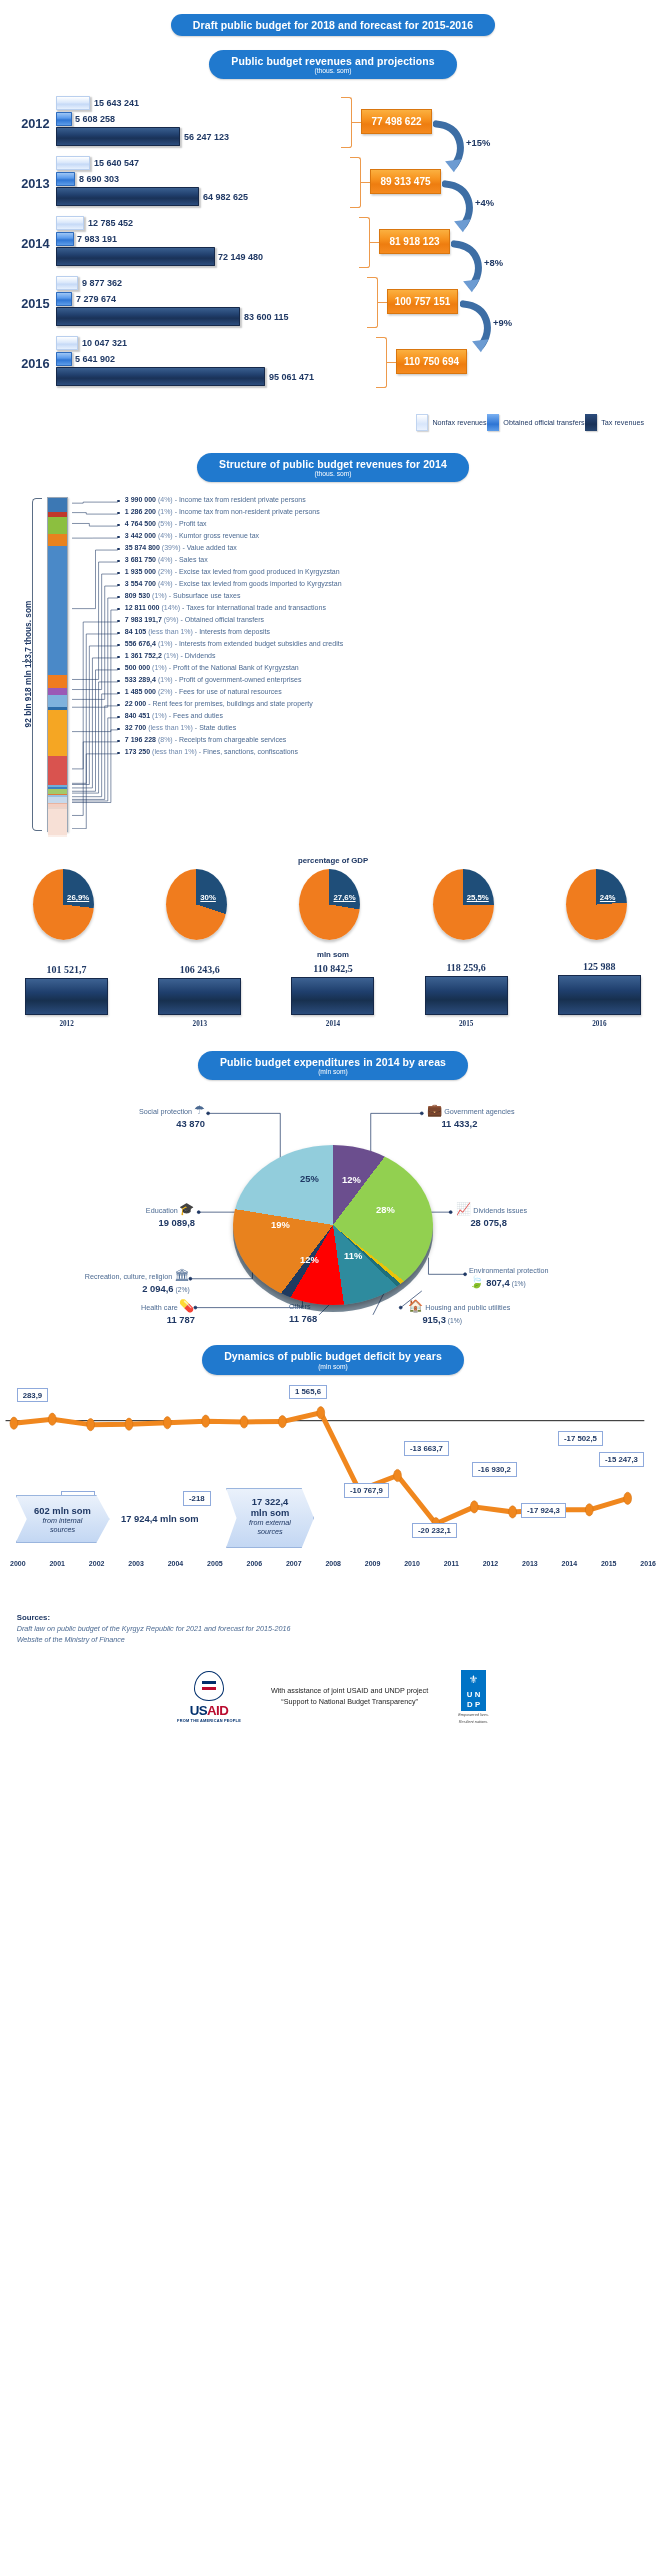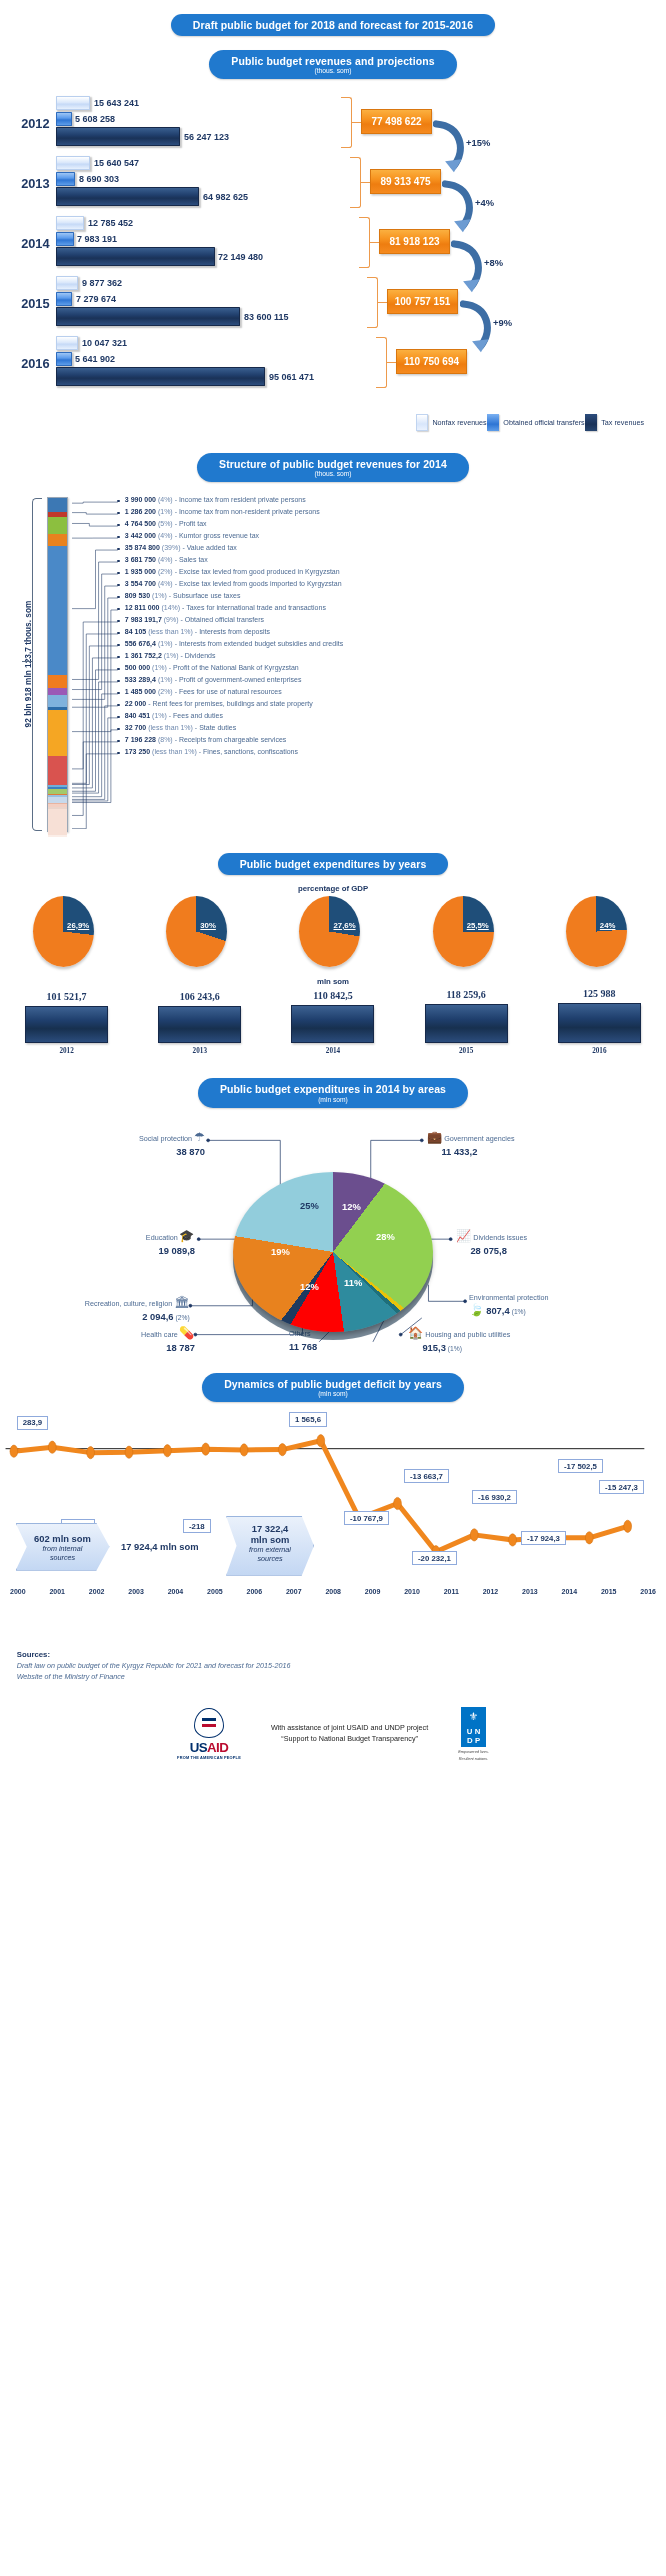--- a/index.html
+++ b/index.html
@@ -135,21 +135,21 @@
     clip-path: polygon(0 0, 86% 0, 100% 50%, 86% 100%, 0 100%, 12% 50%);
   }
   .chev .big { font-size:9.4px; font-weight:bold; display:block; }
   .chev .sm  { font-size:7.2px; display:block; font-style: italic; }
   .midtext { position:absolute; font-size:9.4px; font-weight:bold; color:#1F3864; }
   .axisyears { position:absolute; left:0; width:666px; display:flex;
                justify-content: space-between; padding: 0 10px;
                font-size: 7px; font-weight:bold; color:#1F3864; }
 
   
-  .footer { position:relative; margin-top: 16px; padding: 0 16.7px 11px 16.7px; }
+  .footer { position:relative; margin-top: 7px; padding: 0 16.7px 11px 16.7px; }
   .srchead { font-size: 7.8px; font-weight: bold; color:#1F3864; }
   .srcline { font-size: 7.2px; color:#4C6A92; font-style: italic; margin-top:2.2px;}
   .logos { display:flex; align-items:center; justify-content:center; gap:30px; margin-top: 25.5px; }
   .assist { font-size: 7.2px; color:#222; text-align:center; line-height:1.5;}
   .usaid { text-align:center; }
   .usaid .u1 { font-size: 13.3px; font-weight:bold; letter-spacing:-0.6px; }
   .usaid .us { color:#002F6C; } .usaid .aid { color:#BA0C2F; }
   .usaid .u2 { font-size: 3.9px; color:#002F6C; letter-spacing:0.2px; font-weight:bold;}
   .undp { text-align:center; }
   .undpbox { width:25.5px; background:#0073C6; color:#fff; font-size:7.8px;
@@ -355,25 +355,20 @@
           <div class="item"><span class="dot"></span><b>22 000</b> <span class="pct"></span> - <span>Rent fees for premises, buildings and state property</span></div>
           <div class="item"><span class="dot"></span><b>840 451</b> <span class="pct">(1%)</span> - <span>Fees and duties</span></div>
           <div class="item"><span class="dot"></span><b>32 700</b> <span class="pct">(less than 1%)</span> - <span>State duties</span></div>
           <div class="item"><span class="dot"></span><b>7 196 228</b> <span class="pct">(8%)</span> - <span>Receipts from chargeable services</span></div>
           <div class="item"><span class="dot"></span><b>173 250</b> <span class="pct">(less than 1%)</span> - <span>Fines, sanctions, confiscations</span></div>
         </div>
     </div>
   </div>
 
   <div class="sec3">
-    <div class="center" style="margin-top:5.6px;">
-      <div class="pill">
-        <span class="t1">Public budget expenditures by years</span>
-      </div>
-    </div>
 
     <div class="subcap">percentage of GDP</div>
     <div class="pierow" id="gdppies">
         <div class="pieunit">
           <div style="width:61px;height:71px;border-radius:50%;background:conic-gradient(#1F4E79 0 26.9%, #F07C1E 26.9% 100%);box-shadow:0 2.2px 2.8px rgba(0,0,0,.22);"></div>
           <div class="gdp-pct">26,9%</div>
         </div>
         <div class="pieunit">
           <div style="width:61px;height:71px;border-radius:50%;background:conic-gradient(#1F4E79 0 30%, #F07C1E 30% 100%);box-shadow:0 2.2px 2.8px rgba(0,0,0,.22);"></div>
           <div class="gdp-pct">30%</div>
@@ -448,21 +443,21 @@
         <path d="M575 475 L620 430"></path>
         <path d="M672 475 L700 420"></path>
         <path d="M722 462 L760 432"></path>
         <circle cx="722" cy="462" r="2.6" fill="#1F3864"></circle>
       </g>
     </svg>
 
     <div class="arealabel" style="left:33px;top:53px;text-align:right;width:172px;">
       <span class="nm">Social protection</span>
       <span class="icon">☂</span><br>
-      <span class="vl">38 870</span>
+      <span class="vl">43 870</span>
     </div>
 
     <div class="arealabel" style="left:427px;top:53px;">
       <span class="icon">💼</span>
       <span class="nm">Government agencies</span><br>
       <span class="vl" style="margin-left:14.4px;">11 433,2</span>
     </div>
 
     <div class="arealabel" style="left:33px;top:152px;text-align:right;width:162px;">
       <span class="nm">Education</span>
@@ -486,21 +481,21 @@
     <div class="arealabel" style="left:469px;top:215px;">
       <span class="nm">Environmental protection</span><br>
       <span class="icon">🍃</span>
       <span class="vl">807,4</span>
       <span class="sm">(1%)</span>
     </div>
 
     <div class="arealabel" style="left:78px;top:249px;text-align:right;width:117px;">
       <span class="nm">Health care</span>
       <span class="icon">💊</span><br>
-      <span class="vl">18 787</span>
+      <span class="vl">11 787</span>
     </div>
 
     <div class="arealabel" style="left:289px;top:251px;text-align:left;width:61px;">
       <span class="nm">Others</span><br>
       <span class="vl">11 768</span>
     </div>
 
     <div class="arealabel" style="left:408px;top:249px;">
       <span class="icon">🏠</span>
       <span class="nm">Housing and public utilities</span><br>

